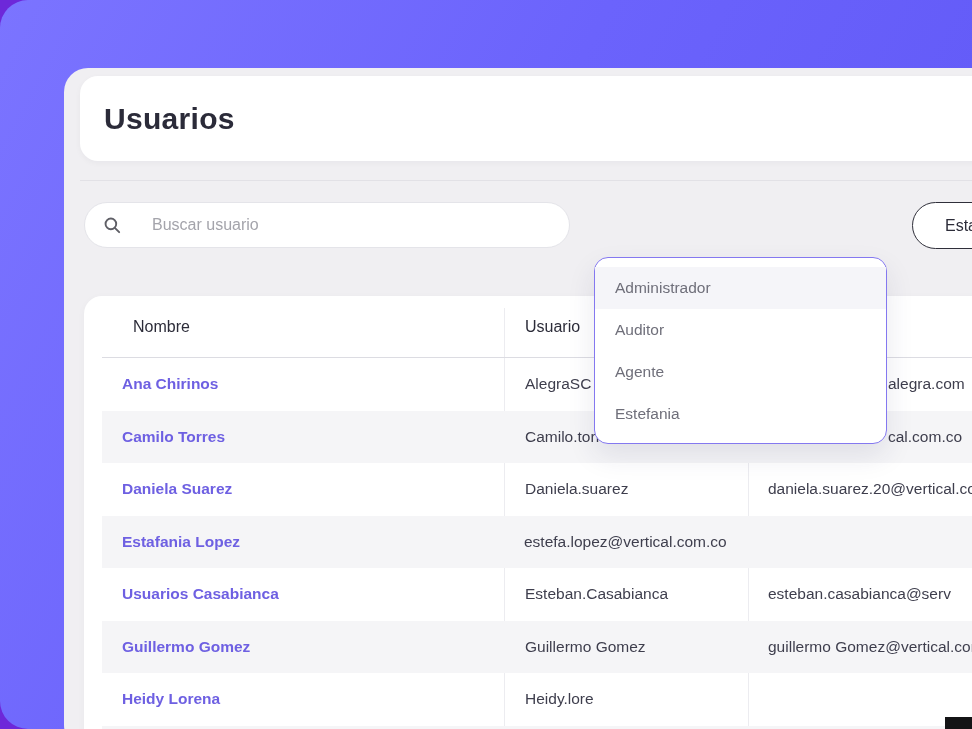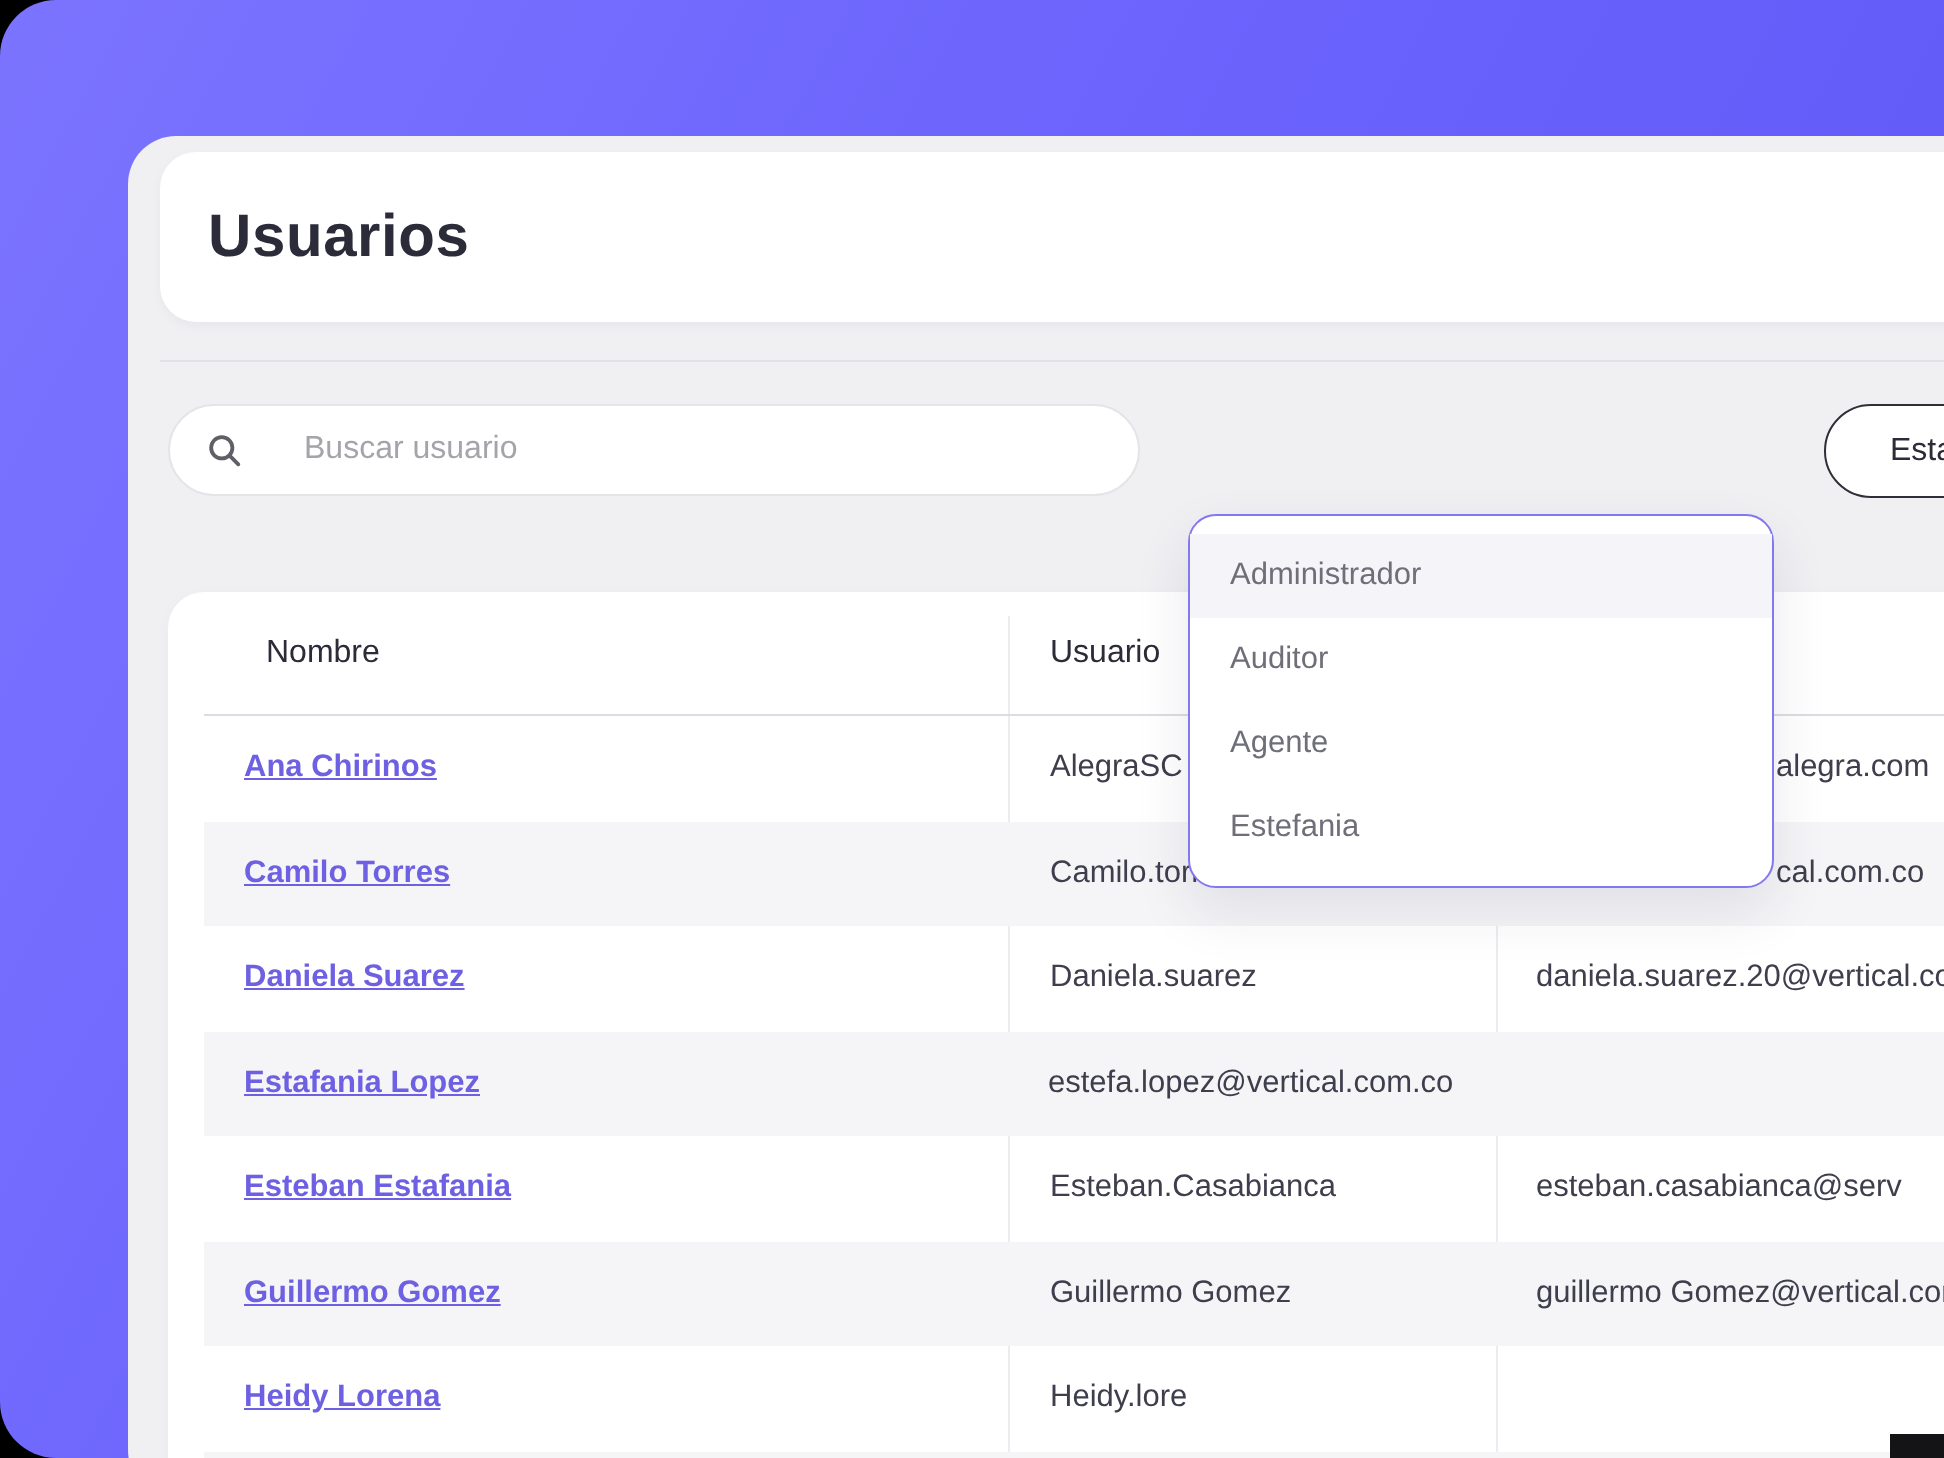--- a/index.html
+++ b/index.html
@@ -1,19 +1,19 @@
 <!DOCTYPE html>
 <html><head>
 <meta charset="utf-8">
 <style>
   * { margin:0; padding:0; box-sizing:border-box; }
   html,body { background:#17171a; }
   .screen {
     position:relative; width:972px; height:729px; overflow:hidden;
-    background:#000000;
+    background:#6d28d9;
     font-family:"Liberation Sans", sans-serif;
   }
   .purple-panel {
     position:absolute; inset:0;
     border-radius:28px 0 0 28px;
     background:linear-gradient(118deg,#7b74ff 0%, #6b63fc 45%, #5e56f5 100%);
   }
   .outer-card {
     position:absolute; left:64px; top:68px; right:-40px; bottom:-20px;
     background:#f0eff2; border-radius:24px;
@@ -71,21 +71,21 @@
     border-bottom:1px solid #dcdce2;
     font-size:16px; color:#2c2c39;
   }
   .c1 { width:402px; padding-left:31px; }
   .c2 { width:244px; padding-left:21px; }
   .c3 { flex:1; padding-left:20px; }
   .rows { position:absolute; left:18px; right:0; top:62px; bottom:0; }
   .t-row { display:flex; align-items:center; height:52.5px; font-size:15.5px; white-space:nowrap; }
   .t-row:nth-child(even) { background:#f5f5f7; }
   .t-row .c1 { padding-left:20px; }
-  .cell-name { color:#6e60e2; font-weight:bold; cursor:pointer;text-decoration:underline; }
+  .cell-name { color:#6e60e2; font-weight:bold; cursor:pointer; }
   .cell-user, .cell-email { color:#3e3e4d; }
   .cell-email.frag { padding-left:140px; }
 
   .dropdown-menu {
     position:absolute; left:594px; top:257px; width:293px; height:187px;
     background:#fff; border:1px solid #8478f0; border-radius:14px;
     padding:9px 0; z-index:5;
     box-shadow:0 12px 28px rgba(40,40,90,.10);
   }
   .dropdown-option {
@@ -149,21 +149,21 @@
         <div class="t-row">
           <div class="c1 cell-name">Daniela Suarez</div>
           <div class="c2 cell-user">Daniela.suarez</div>
           <div class="c3 cell-email">daniela.suarez.20@vertical.com</div>
         </div>
         <div class="t-row">
           <div class="c1 cell-name">Estafania Lopez</div>
           <div class="c3 cell-email">estefa.lopez@vertical.com.co</div>
         </div>
         <div class="t-row">
-          <div class="c1 cell-name">Esteban Estafania</div>
+          <div class="c1 cell-name">Usuarios Casabianca</div>
           <div class="c2 cell-user">Esteban.Casabianca</div>
           <div class="c3 cell-email">esteban.casabianca@serv</div>
         </div>
         <div class="t-row">
           <div class="c1 cell-name">Guillermo Gomez</div>
           <div class="c2 cell-user">Guillermo Gomez</div>
           <div class="c3 cell-email">guillermo Gomez@vertical.com</div>
         </div>
         <div class="t-row">
           <div class="c1 cell-name">Heidy Lorena</div>

